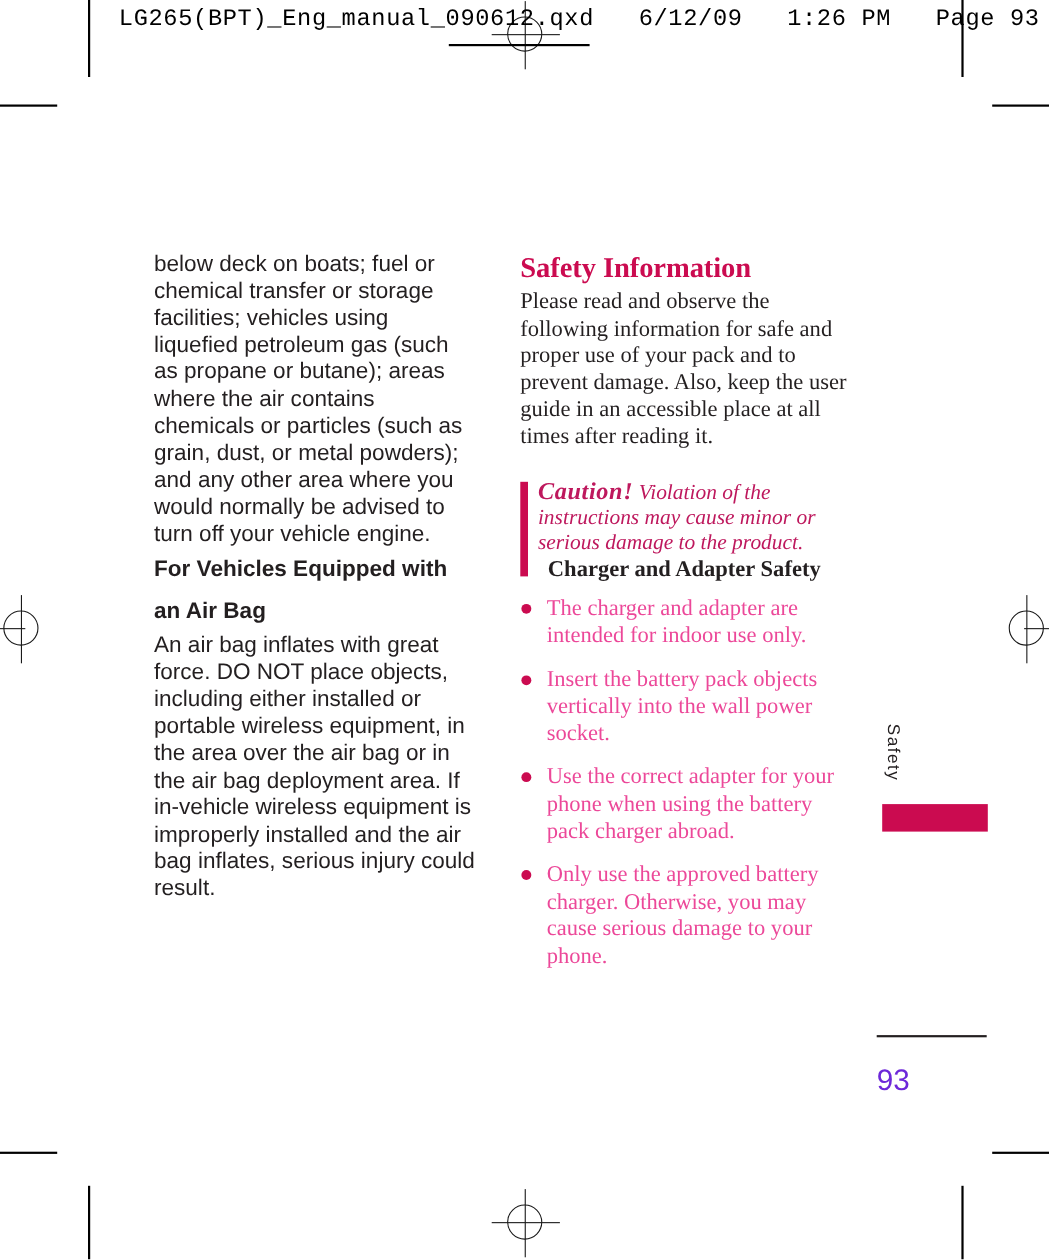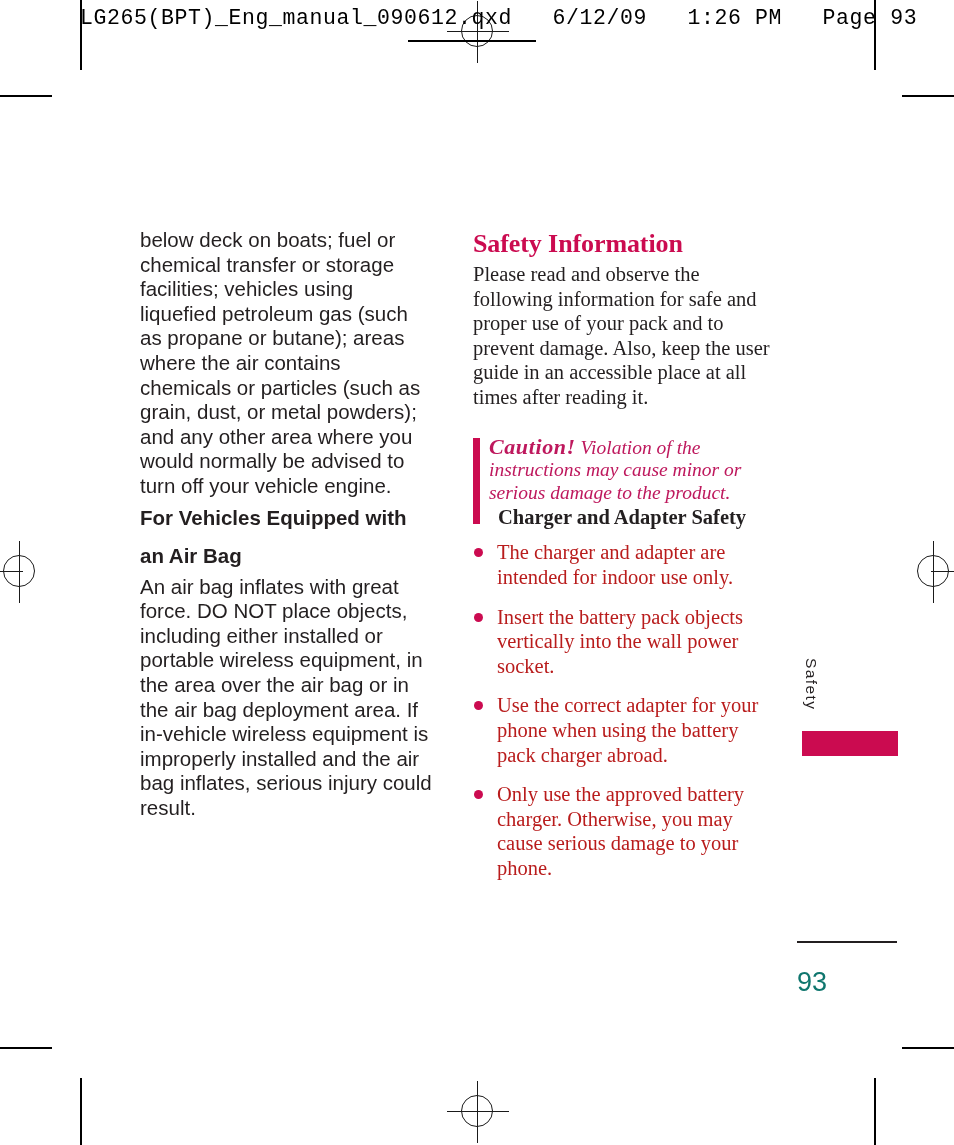--- a/index.html
+++ b/index.html
@@ -57,21 +57,21 @@
     height: 1.3px;
     width: 62px;
     background: #1a1a1a;
   }
   .regmark.clip-right .hline { width: 34px; }
   .regmark.clip-left  .hline { left: 28px; width: 34px; }
 
   
   .file-header {
     position: absolute;
-    left: 80px;
+    left: 108px;
     top: 6px;
     font-family: "Liberation Mono", monospace;
     font-size: 21.5px;
     letter-spacing: 0.6px;
     color: #000;
     white-space: pre;
     z-index: 5;
   }
   .header-underline {
     position: absolute;
@@ -164,21 +164,21 @@
     list-style: none;
     margin: 0;
     padding: 0;
   }
   ul.bullets li {
     position: relative;
     padding-left: 24px;
     margin-top: 15px;
     font-size: 20.5px;
     line-height: 24.6px;
-    color: #b91c1c;
+    color: #ec4899;
   }
   ul.bullets li:first-child { margin-top: 10px; }
   ul.bullets li .dot {
     position: absolute;
     left: 1px;
     top: 8px;
     width: 9px;
     height: 9px;
     border-radius: 50%;
     background: #CB0B50;
@@ -212,21 +212,21 @@
     top: 941px;
     width: 100px;
     height: 1.6px;
     background: #231f20;
   }
   .folio-num {
     position: absolute;
     left: 797px;
     top: 967px;
     font-size: 27px;
-    color: #0f766e;
+    color: #6d28d9;
   }
 </style>
 </head>
 <body>
 
 <div class="crop-h" style="left:0px;   top:95px;   width:52px;"></div>
 <div class="crop-h" style="left:902px; top:95px;   width:52px;"></div>
 <div class="crop-h" style="left:0px;   top:1047px; width:52px;"></div>
 <div class="crop-h" style="left:902px; top:1047px; width:52px;"></div>
 

